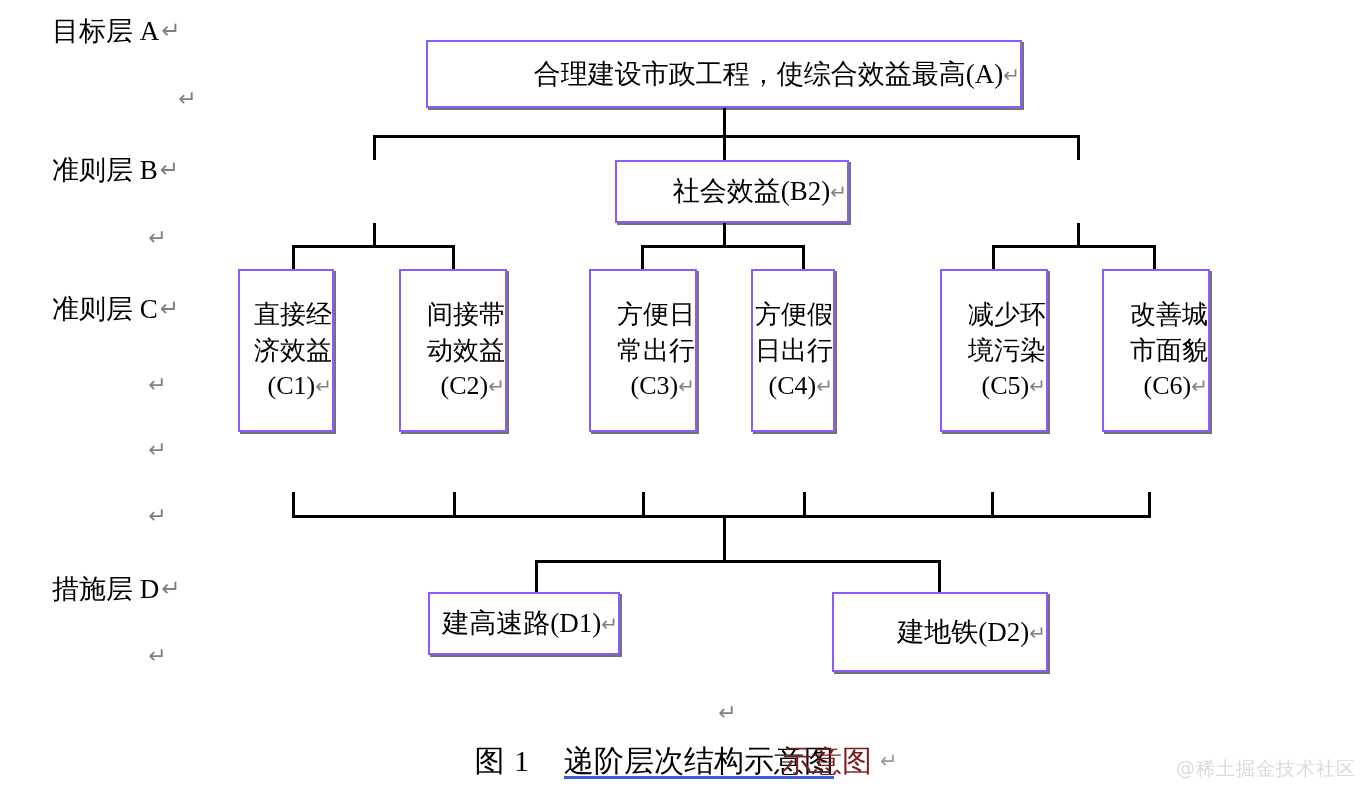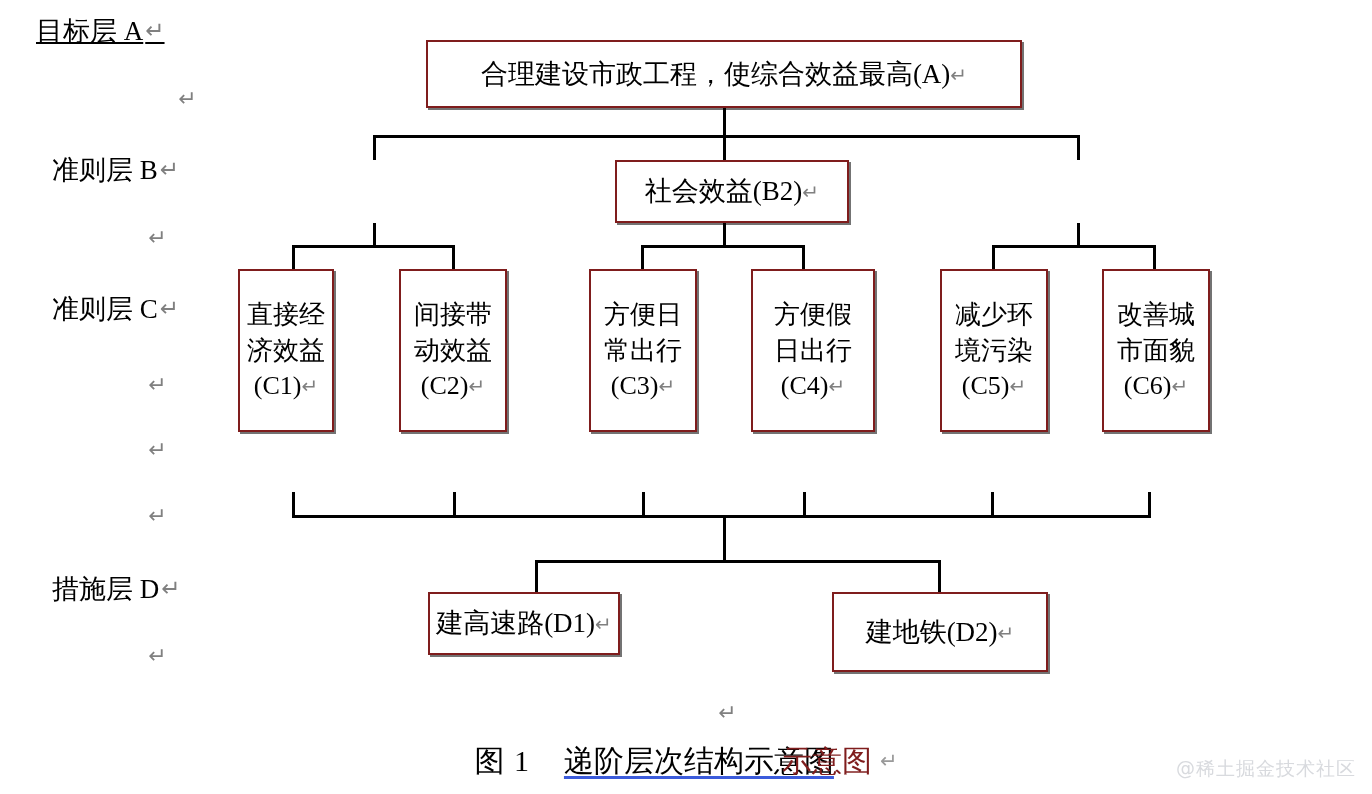--- a/index.html
+++ b/index.html
@@ -33,27 +33,27 @@
     color:#808080;
     font-size:22px;
     font-family:"DejaVu Sans",sans-serif;
     line-height:1;
   }
 
   
   .node{
     position:absolute;
     box-sizing:border-box;
-    border:2px solid #7f1d1d;
+    border:2px solid #8b5cf6;
     background:#ffffff;
     box-shadow:2px 2px 0 0 rgba(0,0,0,0.55);
     display:flex;
     align-items:center;
     justify-content:center;
-    text-align:center;
+    text-align:right;
     font-size:27px;
     line-height:1.0;
     z-index:5;
   }
   .node .txt{display:block;width:100%;}
   .node.multi{font-size:26px;line-height:1.38;}
   .node .mk{
     color:#808080;
     font-size:20px;
     font-family:"DejaVu Sans",sans-serif;
@@ -104,21 +104,21 @@
     letter-spacing:1px;
     user-select:none;
     margin-top:16px;
   }
 </style>
 </head>
 <body>
 
 <div id="stage">
 
-  <div class="layer-label" style="left:36px;top:18px;text-decoration:underline;">
+  <div class="layer-label" style="left:52px;top:18px;">
     <span>目标层 A</span><span class="pilcrow">↵</span>
   </div>
 
   <div class="layer-label" style="left:52px;top:157px;">
     <span>准则层 B</span><span class="pilcrow">↵</span>
   </div>
 
   <div class="layer-label" style="left:52px;top:296px;">
     <span>准则层 C</span><span class="pilcrow">↵</span>
   </div>
@@ -181,21 +181,21 @@
   </div>
 
   <div class="node multi" style="left:589px;top:269px;width:108px;height:163px;">
     <span class="txt">
       <span>方便日</span><br>
       <span>常出行</span><br>
       <span>(C3)</span><span class="mk">↵</span>
     </span>
   </div>
 
-  <div class="node multi" style="left:751px;top:269px;width:124px;height:163px;">
+  <div class="node multi" style="left:751px;top:269px;width:84px;height:163px;">
     <span class="txt">
       <span>方便假</span><br>
       <span>日出行</span><br>
       <span>(C4)</span><span class="mk">↵</span>
     </span>
   </div>
 
   <div class="node multi" style="left:940px;top:269px;width:108px;height:163px;">
     <span class="txt">
       <span>减少环</span><br>

